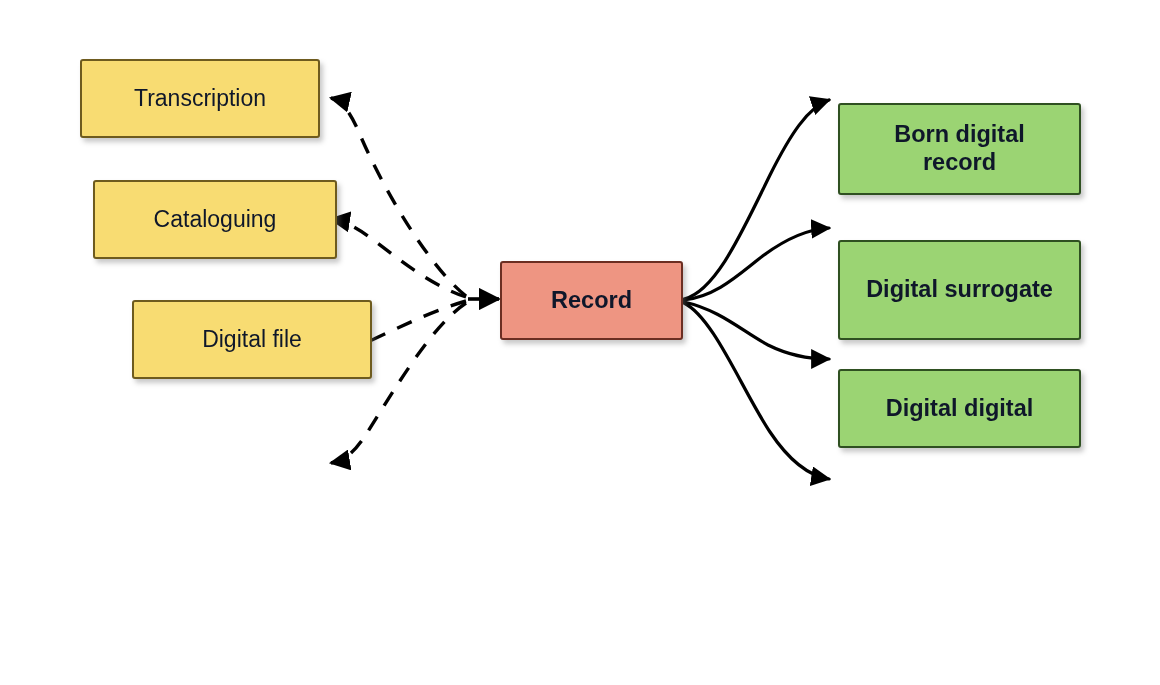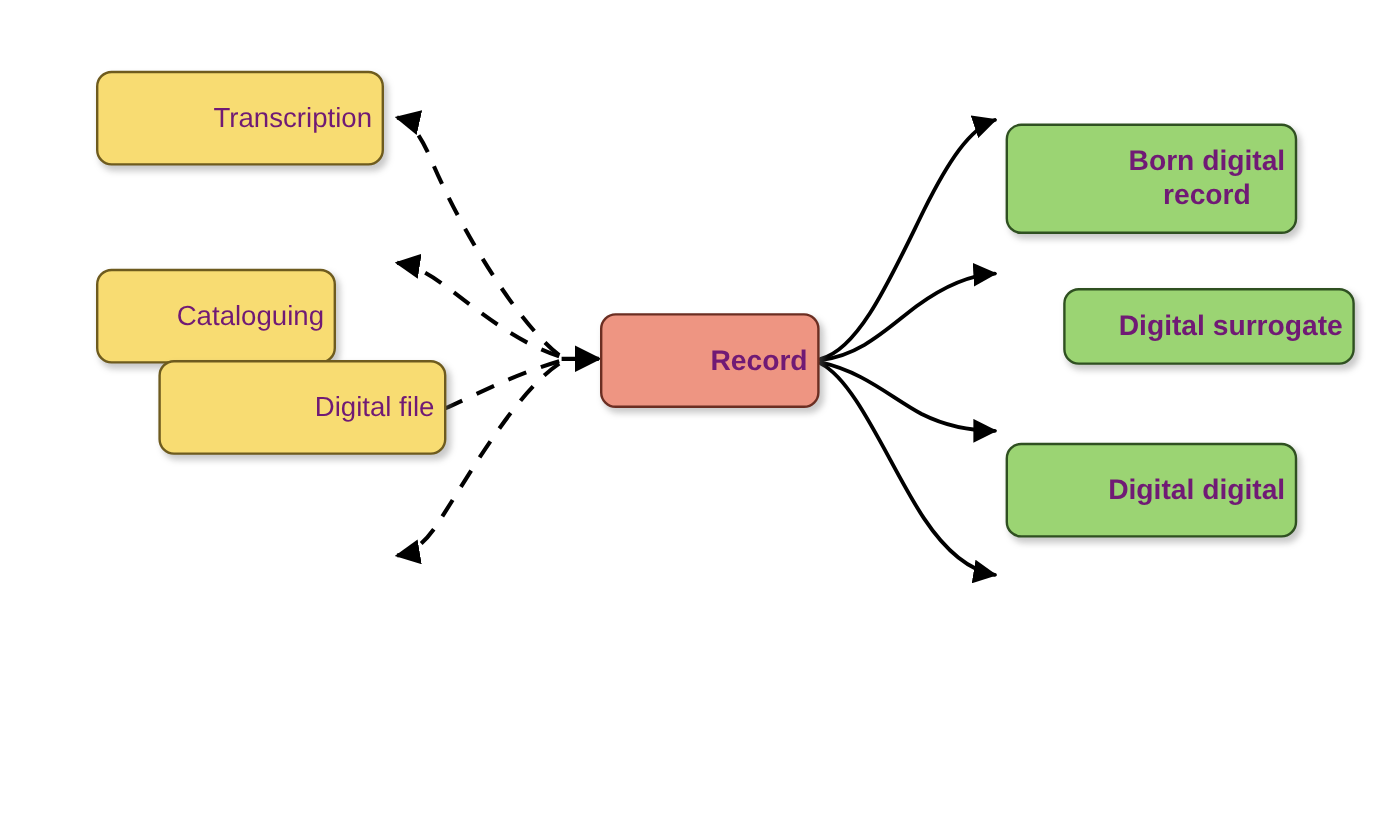--- a/index.html
+++ b/index.html
@@ -24,26 +24,26 @@
     top: 0;
     width: 1160px;
     height: 685px;
     pointer-events: none;
   }
   .node {
     position: absolute;
     box-sizing: border-box;
     display: flex;
     align-items: center;
-    justify-content: flex-end;
+    justify-content: center;
     text-align: center;
-    border-radius: 13px;
+    border-radius: 3px;
     border-style: solid;
     border-width: 2.5px;
-    color: #701a75;
+    color: #0f172a;
     line-height: 1.18;
     z-index: 5;
     box-shadow: 3px 4px 5px rgba(120,120,120,0.40);
   }
   .node-yellow {
     background: #F8DC72;
     border-color: #6E5B1E;
     font-size: 23px;
     font-weight: normal;
   }
@@ -60,28 +60,28 @@
     font-size: 23.5px;
     font-weight: bold;
   }
   .node-label {
     display: block;
     padding: 0 8px;
     white-space: pre-line;
   }
   
   #n-transcription { left: 80px;  top: 59px;  width: 240px; height: 79px; }
-  #n-cataloguing   { left: 80px;  top: 180px; width: 200px; height: 79px; margin-top: 44px; }
+  #n-cataloguing   { left: 93px;  top: 180px; width: 244px; height: 79px; }
   #n-digital-file  { left: 96px;  top: 300px; width: 240px; height: 79px; margin-left: 36px; }
   #n-digital-image { left: 80px;  top: 420px; width: 240px; height: 79px; }
   
   #n-record        { left: 500px; top: 261px; width: 183px; height: 79px; }
   
   #n-born-digital-record { left: 838px; top: 55px;  width: 243px; height: 92px; }
-  #n-digital-surrogate   { left: 886px; top: 192px; width: 243px; height: 64px; }
+  #n-digital-surrogate   { left: 838px; top: 192px; width: 243px; height: 100px; }
   #n-digital-record      { left: 838px; top: 321px; width: 243px; height: 79px; }
   #n-digital-folder      { left: 838px; top: 441px; width: 243px; height: 79px; }
 </style>
 </head>
 <body>
 
 <div id="canvas">
 
   <svg id="edges" viewBox="0 0 1160 685" xmlns="http://www.w3.org/2000/svg">
     <defs>

